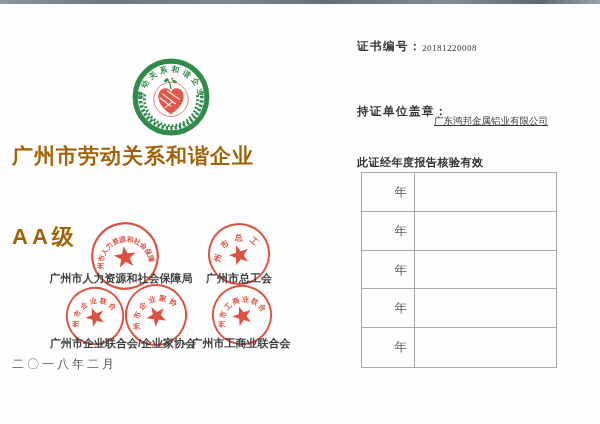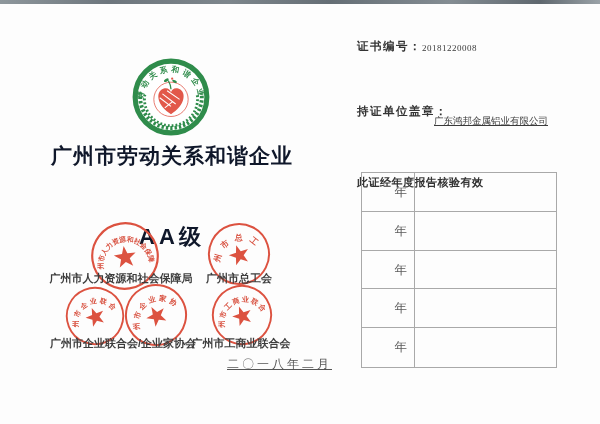--- a/index.html
+++ b/index.html
@@ -9,33 +9,33 @@
     font-family:"Liberation Sans", sans-serif;
   }
   .abs{position:absolute;}
   
   .scan-edge{
     left:0; top:0; width:600px; height:4px;
     background:linear-gradient(90deg,#8e979c 0%,#6d767d 18%,#7d868c 38%,#656e75 55%,#848d93 75%,#5f686f 90%,#9aa2a7 100%);
   }
   
   .title-line{
-    left:12px; width:320px; text-align:center; white-space:nowrap;
-    color:#0f172a; font-weight:bold;
+    left:12px; width:320px; white-space:nowrap;
+    color:#a16207; font-weight:bold;
   }
   .title-1{top:142px; font-size:21px; letter-spacing:1px;}
   .title-2{top:178px; font-size:22px; letter-spacing:4px;margin-top:44px;}
   .seal-label{
     transform:translateX(-50%);
     font-size:11px; font-weight:bold; color:#3d3d3d; white-space:nowrap;
     z-index:5;
   }
   .date-line{
-    left:12px; top:356px; width:320px; text-align:right;
-    font-size:12px; color:#555; letter-spacing:3px; white-space:nowrap;text-decoration:underline;
+    left:12px; top:356px; width:320px; text-align:left;
+    font-size:12px; color:#555; letter-spacing:3px; white-space:nowrap;
   }
   
   .emblem-text{font-size:10px; font-weight:bold; fill:#2f8c4b; letter-spacing:4px;}
   
   .seal circle.ring{fill:none; stroke:#dc5240; stroke-width:3;}
   .seal polygon.star{fill:#dc5240;}
   .seal text{fill:#d8503f; font-weight:bold; font-family:"Liberation Sans",sans-serif;}
   .st13{font-size:9.5px; letter-spacing:0px;}
   .st6 {font-size:12px;  letter-spacing:9px;}
   .st8 {font-size:11px;  letter-spacing:4px;}
@@ -45,21 +45,21 @@
     left:357px; font-size:11.5px; font-weight:bold; color:#333;
     letter-spacing:1.5px; white-space:nowrap;font-family:Liberation Mono, monospace;
   }
   .r-value{
     font-family:"Liberation Serif", serif; color:#3a3a3a; white-space:nowrap;
   }
   .cert-no-label{top:39px;}
   .cert-no-value{left:422px; top:43px; font-size:9px; letter-spacing:.5px;}
   .holder-label{top:95px;margin-top:9px;}
   .holder-value{left:434px; top:115px; font-size:9.5px;text-decoration:underline;}
-  .table-caption{top:155px; font-size:11px; letter-spacing:.5px;margin-top:20px;}
+  .table-caption{top:155px; font-size:11px; letter-spacing:.5px;}
   .vtable{
     left:361px; top:172px; width:196px; height:196px;
     border:1px solid #a9a9a9; box-sizing:border-box;
     display:grid; grid-template-columns:53px 1fr; grid-auto-rows:38.8px;
   }
   .vtable .yc{
     border-right:1px solid #a9a9a9; border-bottom:1px solid #a9a9a9;
     text-align:right; padding-right:7px; line-height:38px;
     font-size:12.5px; color:#5a5a5a;
   }

